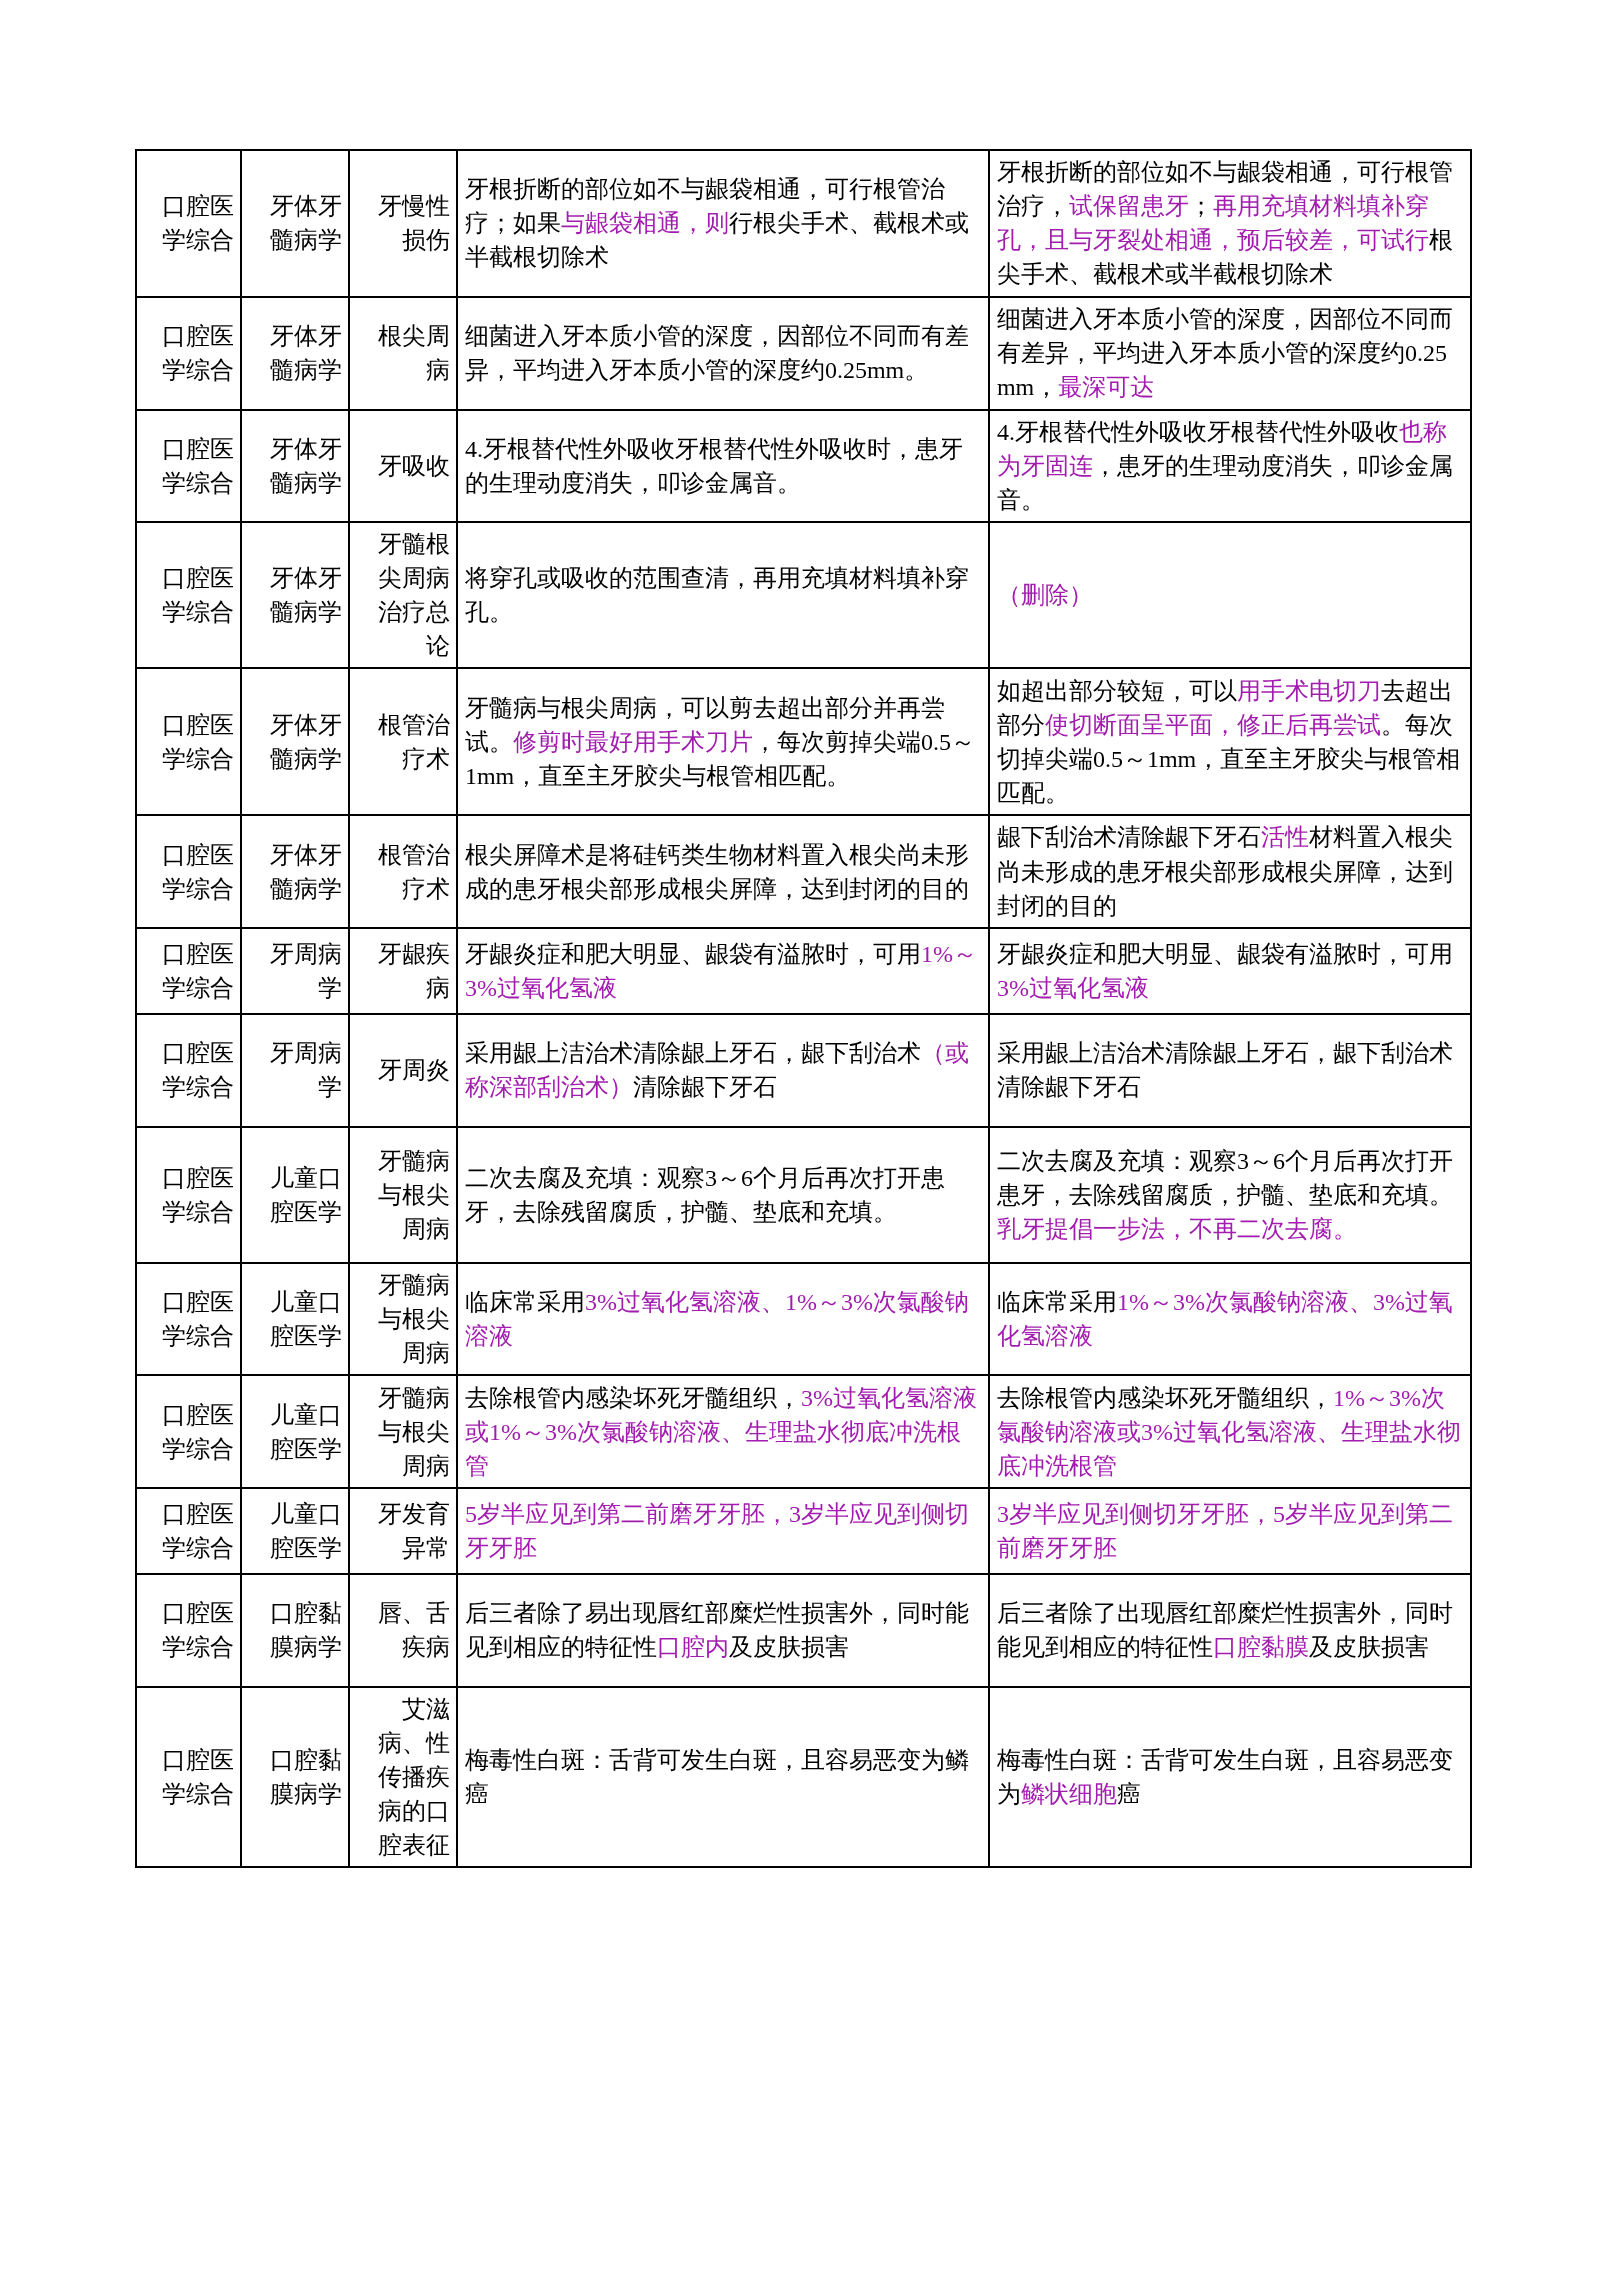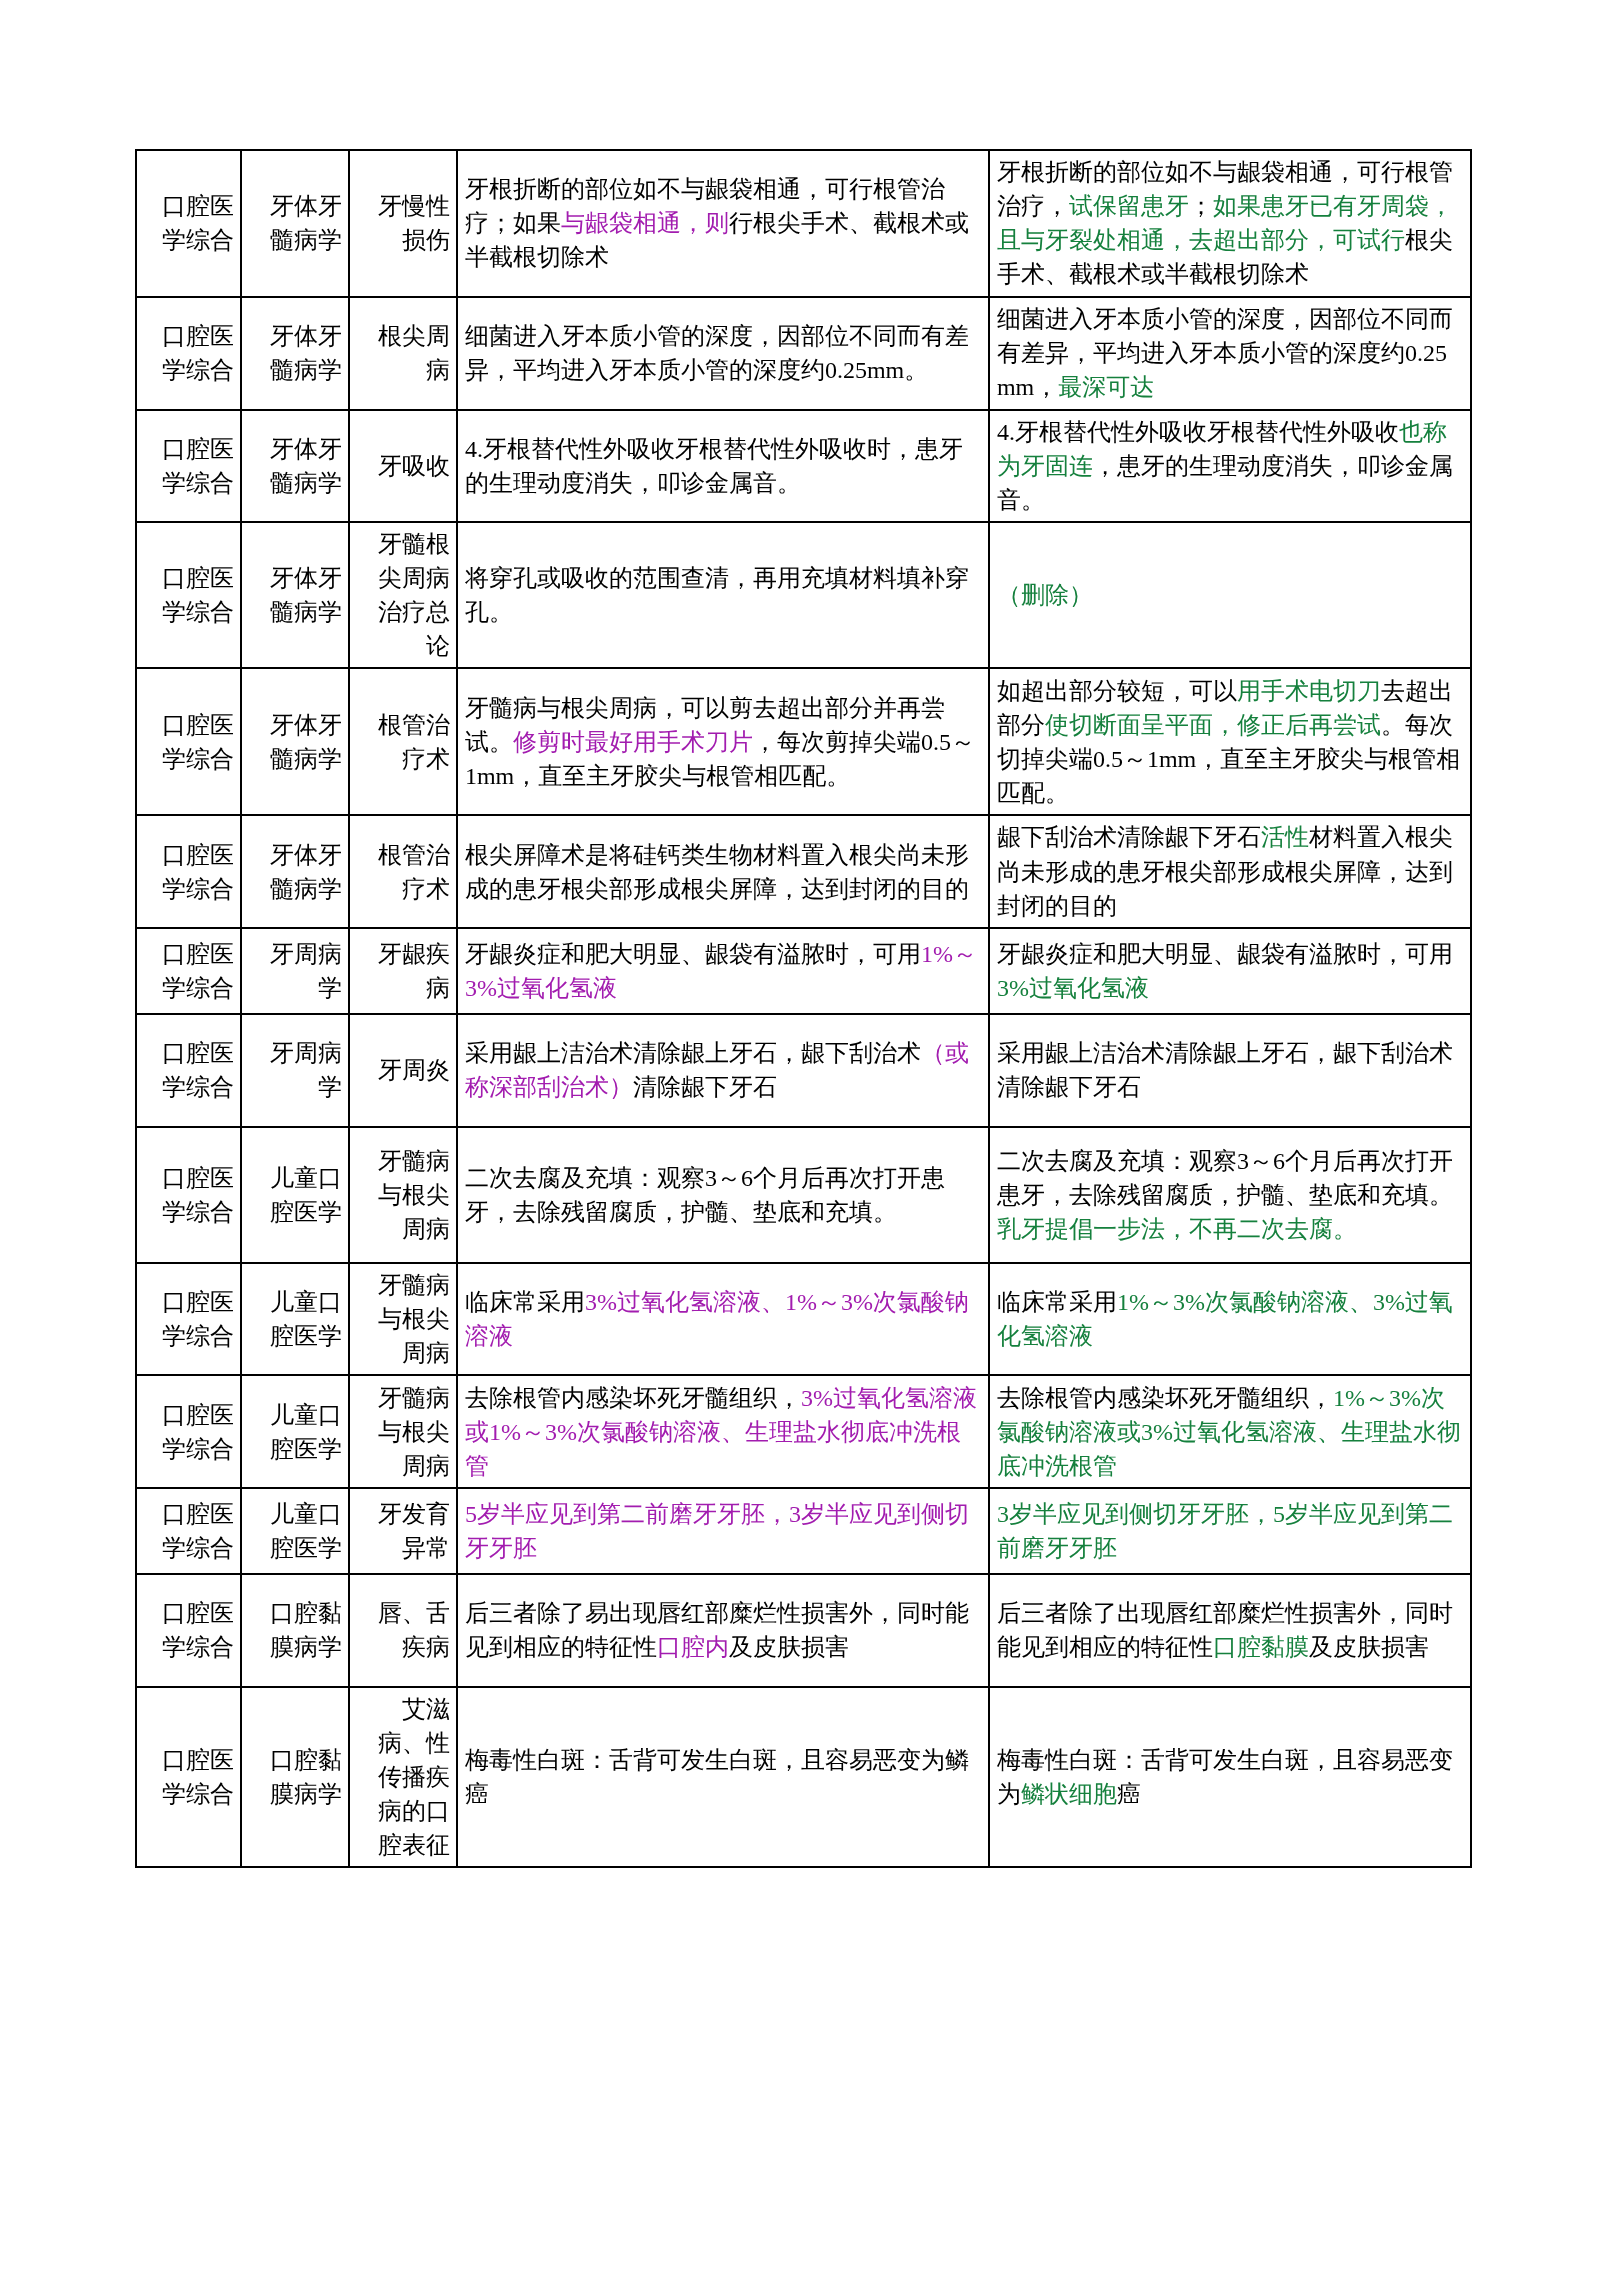--- a/index.html
+++ b/index.html
@@ -56,41 +56,41 @@
   tr.r7 td { height: 76px; }
   tr.r8 td { height: 103px; }
   tr.r9 td { height: 127px; }
   tr.r10 td { height: 76px; }
   tr.r11 td { height: 103px; }
   tr.r12 td { height: 76px; }
   tr.r13 td { height: 103px; }
   tr.r14 td { height: 127px; }
 
   .blue { color: #a21caf; }
-  .red  { color: #15803d; }
+  .red  { color: #a21caf; }
 </style>
 </head>
 <body>
 
 <div class="page">
   <table class="cmp">
     <colgroup>
       <col class="c1">
         <col class="c2">
         <col class="c3">
         <col class="c4">
         <col class="c5">
     </colgroup>
     <tbody id="table-body">
         <tr class="r1">
           <td class="label">口腔医学综合</td>
           <td class="label">牙体牙髓病学</td>
           <td class="label">牙慢性损伤</td>
           <td class="body"><span>牙根折断的部位如不与龈袋相通，可行根管治疗；如果</span><span class="blue">与龈袋相通，则</span><span>行根尖手术、截根术或半截根切除术</span></td>
-          <td class="body"><span>牙根折断的部位如不与龈袋相通，可行根管治疗，</span><span class="red">试保留患牙</span><span>；</span><span class="red">如果患牙已有牙周袋，且与牙裂处相通，去超出部分，可试行</span><span>根尖手术、截根术或半截根切除术</span></td>
+          <td class="body"><span>牙根折断的部位如不与龈袋相通，可行根管治疗，</span><span class="red">试保留患牙</span><span>；</span><span class="red">再用充填材料填补穿孔，且与牙裂处相通，预后较差，可试行</span><span>根尖手术、截根术或半截根切除术</span></td>
         </tr>
         <tr class="r2">
           <td class="label">口腔医学综合</td>
           <td class="label">牙体牙髓病学</td>
           <td class="label">根尖周病</td>
           <td class="body"><span>细菌进入牙本质小管的深度，因部位不同而有差异，平均进入牙本质小管的深度约0.25mm。</span></td>
           <td class="body"><span>细菌进入牙本质小管的深度，因部位不同而有差异，平均进入牙本质小管的深度约0.25mm，</span><span class="red">最深可达</span></td>
         </tr>
         <tr class="r3">
           <td class="label">口腔医学综合</td>

